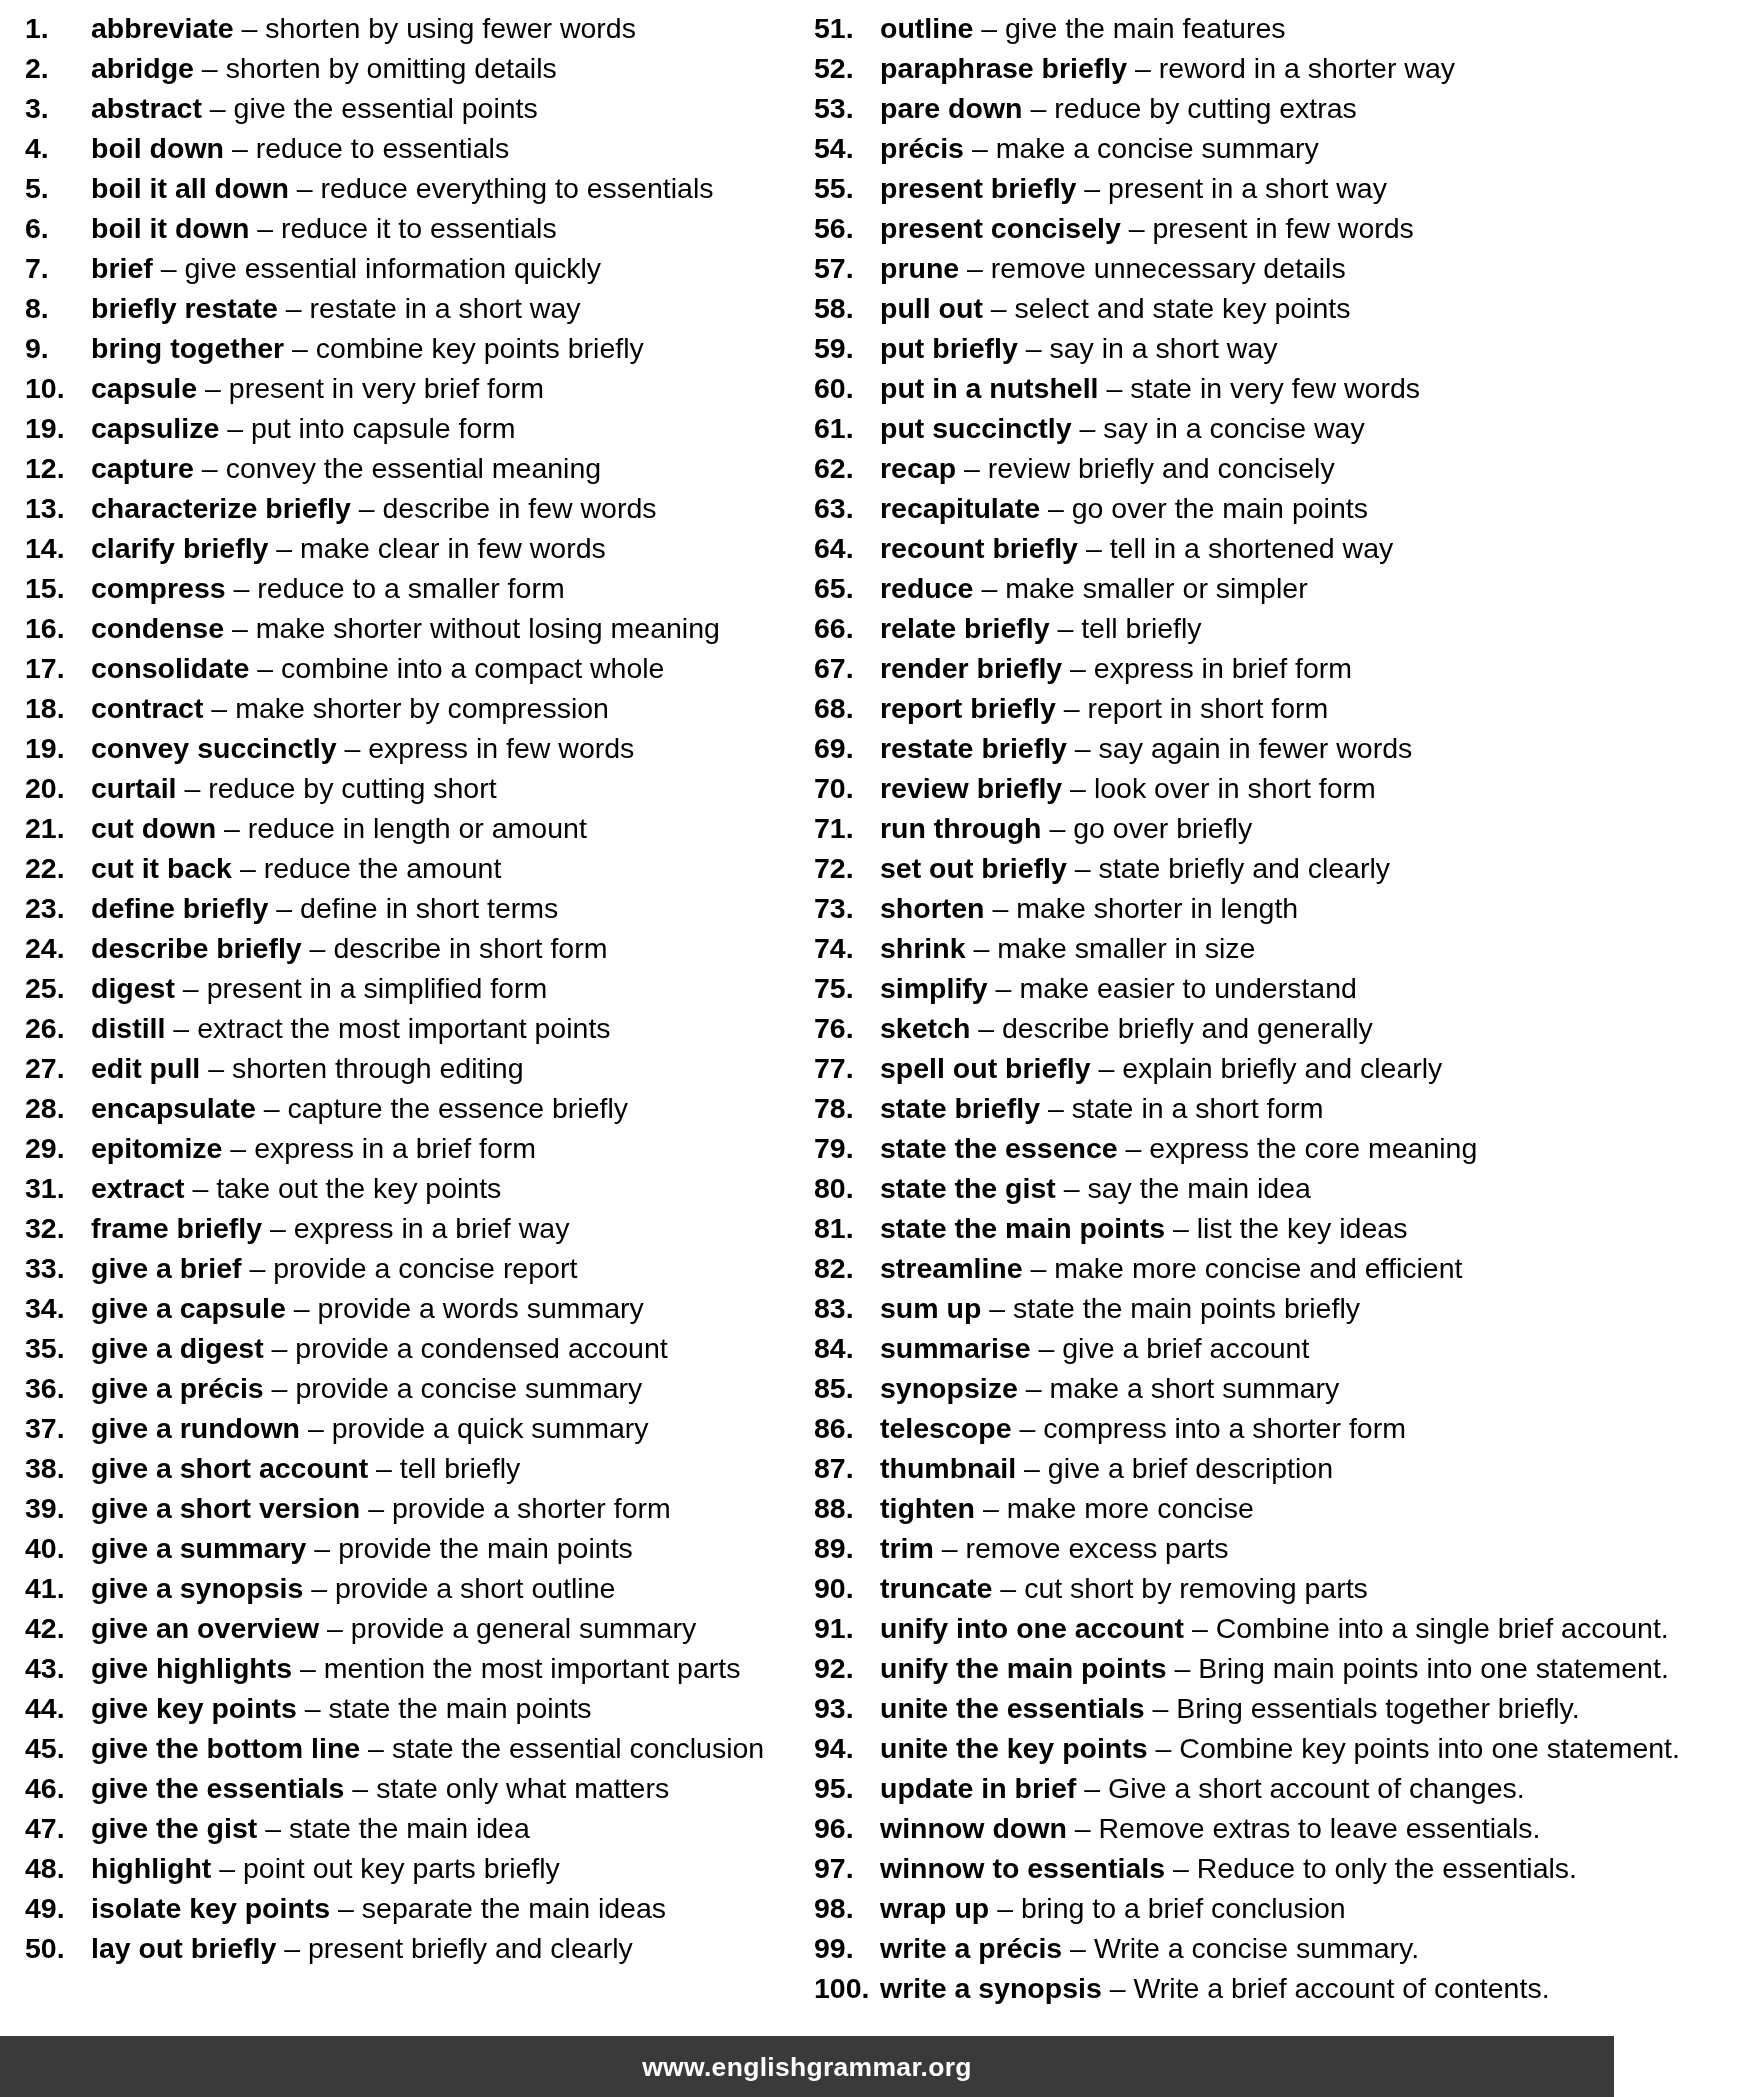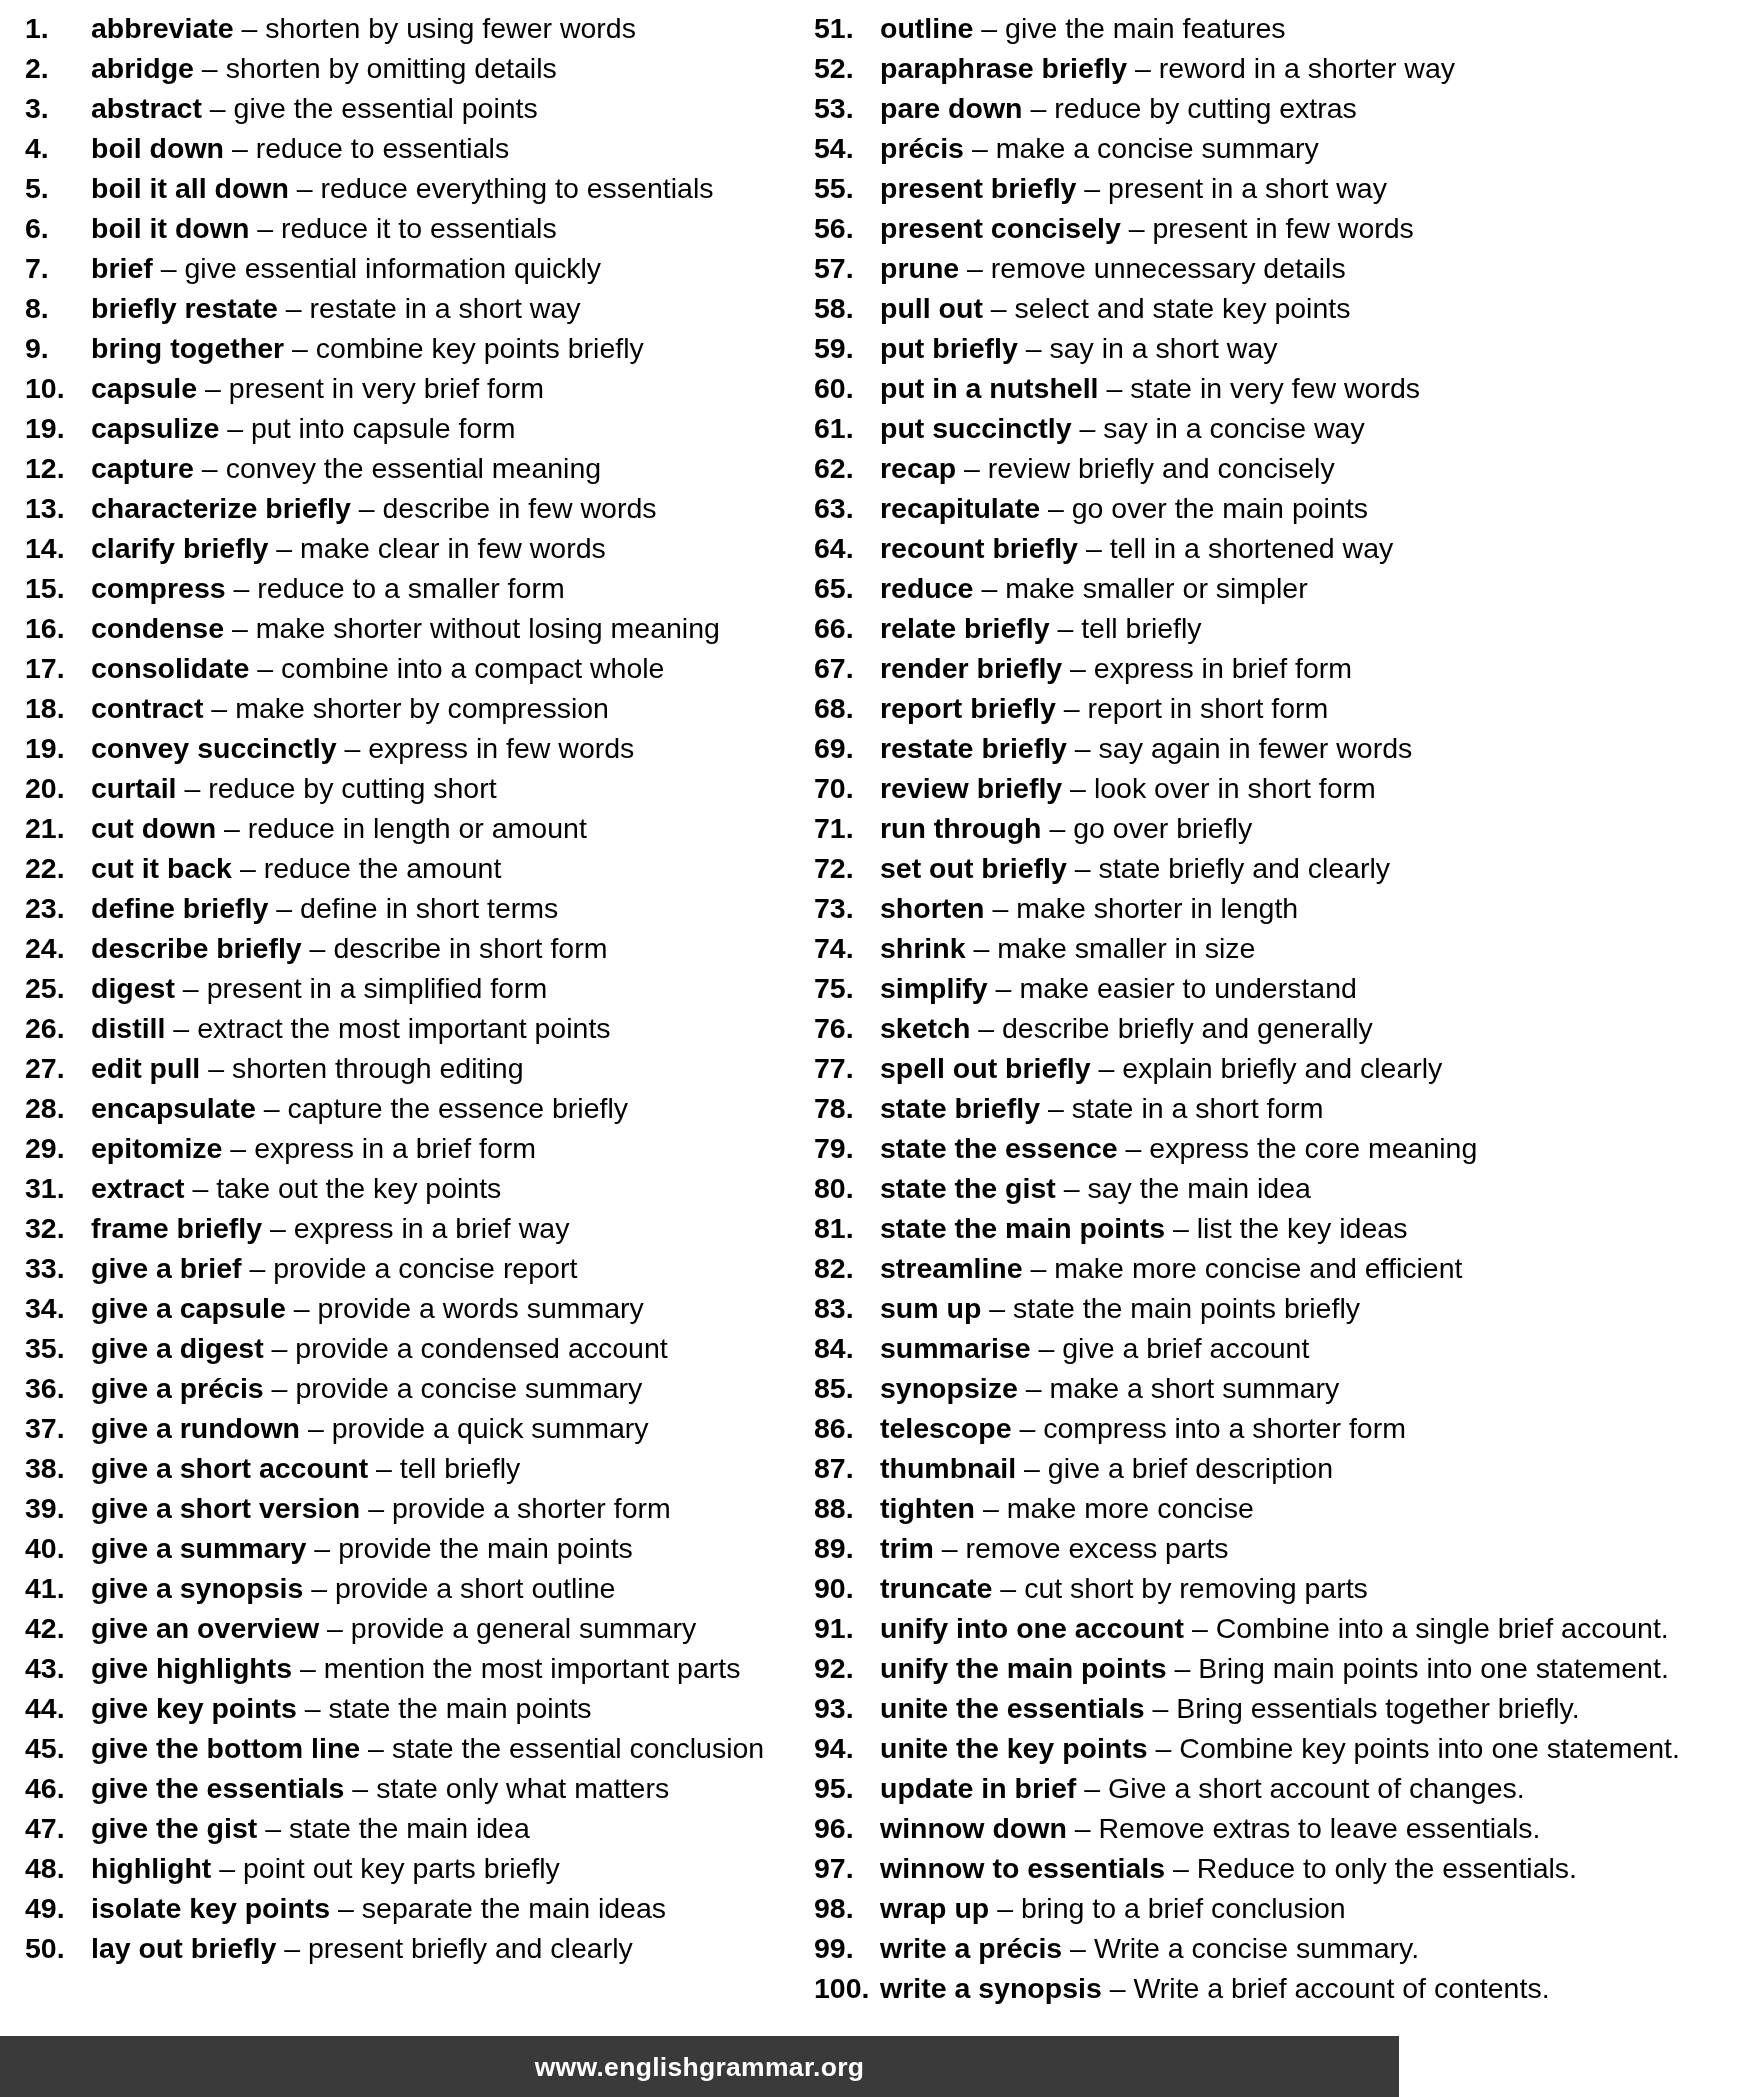--- a/index.html
+++ b/index.html
@@ -38,21 +38,21 @@
     flex: 0 0 auto;
     min-width: 66px;
   }
   .term { font-weight: bold; }
   .sep, .def { font-weight: normal; }
   .sep { white-space: pre; }
   .footer {
     position: absolute;
     left: 0;
     top: 2036px;
-    width: 1399px;
+    width: 1614px;
     height: 62px;
     display: flex;
     align-items: center;
     justify-content: center;
   }
   .footer-text {
     font-size: 26.5px;
     font-weight: bold;
     letter-spacing: 0.3px;
   }

